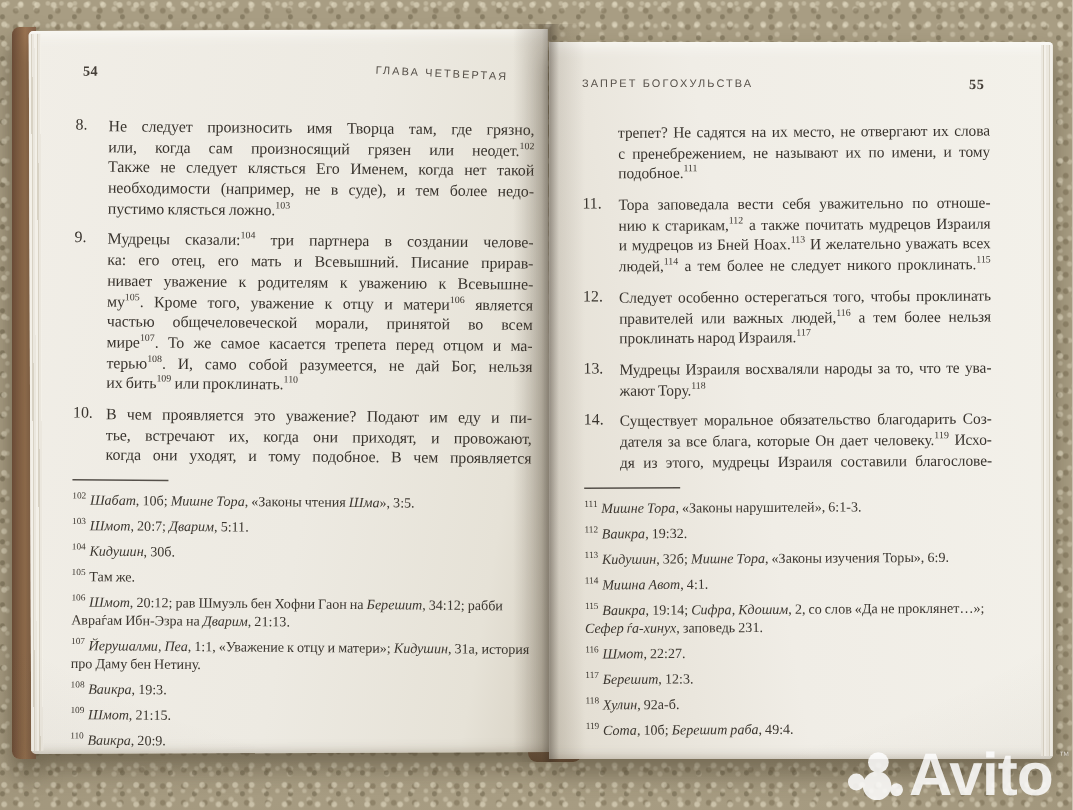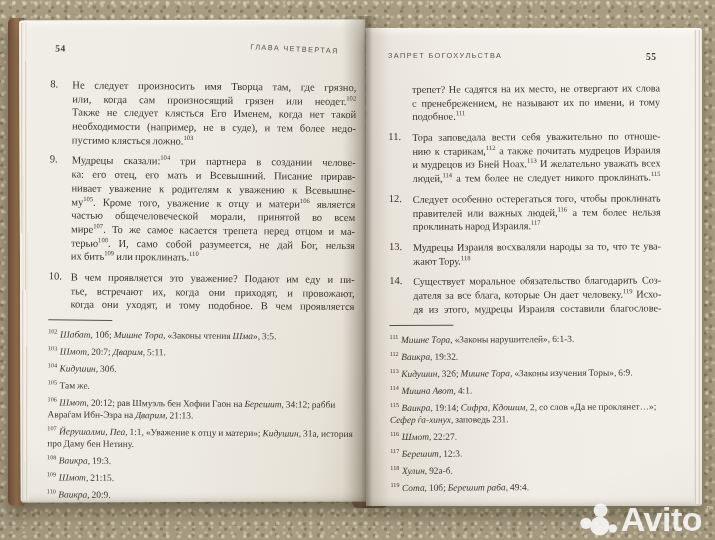--- a/index.html
+++ b/index.html
@@ -69,21 +69,21 @@
   .fns { position:absolute; }
   .fns-l { left:26px; top:308px; width:306px; }
   .fns-r { left:22px; top:306px; width:278px; }
   .fn { font-size:9.4px; line-height:12.4px; margin-bottom:4.5px; color:#3b362f;
     word-spacing:-.3px; }
   .fn sup { margin-right:2.5px; font-size:6.2px; }
 
   .watermark { position:absolute; right:2px; bottom:3px; z-index:9; display:flex; align-items:center;
     gap:4px; opacity:.85; }
   .wm-logo { display:block; }
-  .wm-text { font-family:"Liberation Sans", sans-serif; font-weight:700; font-size:34px;
+  .wm-text { font-family:"Liberation Sans", sans-serif; font-weight:700; font-size:40px;
     color:#fff; letter-spacing:-.5px; line-height:1; }
   .wm-tm { font-family:"Liberation Sans", sans-serif; font-size:7px; color:#fff;
     align-self:flex-start; margin-top:4px; opacity:.8; }
 </style>
 </head>
 <body>
 
 <div class="scene">
   <div class="cover"></div>
   <div class="cover-bottom"></div>

